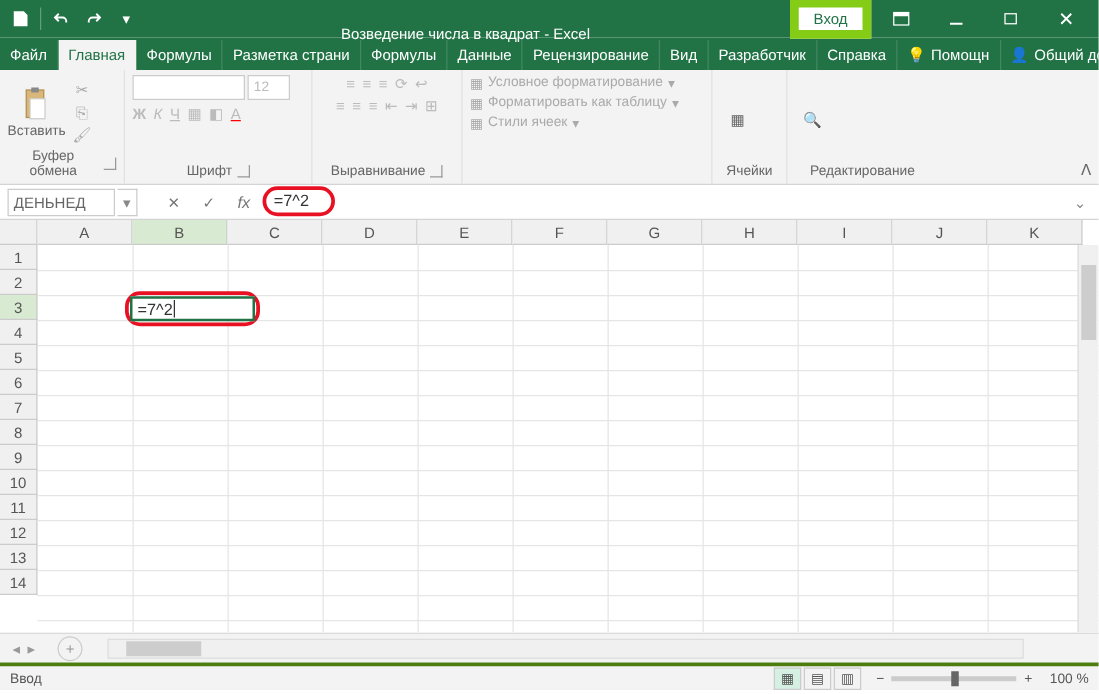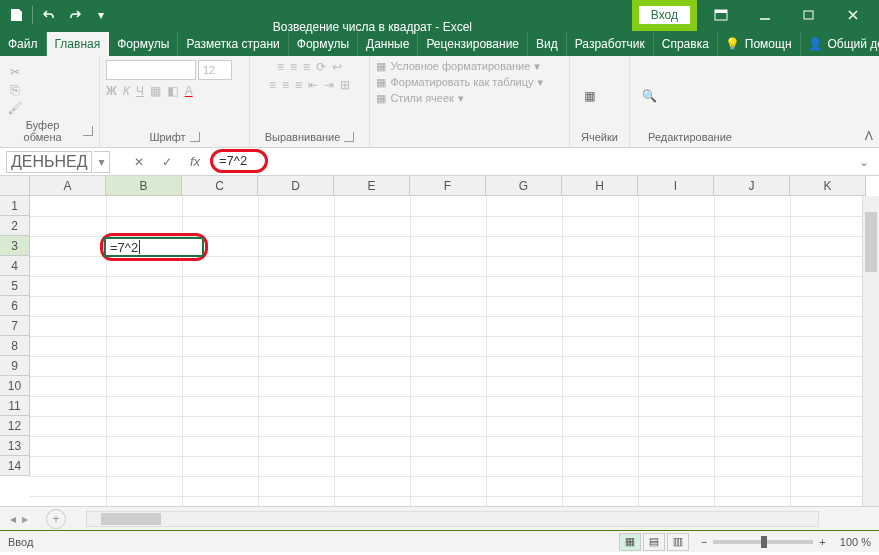--- a/index.html
+++ b/index.html
@@ -30,21 +30,21 @@
 .big-btn { display: flex; flex-direction: column; align-items: center; gap: 2px; cursor: pointer; color:#666; }
 .big-icon { width: 28px; height: 28px; display:flex; align-items:center; justify-content:center; }
 .small-stack { display:flex; flex-direction:column; gap:2px; }
 .small-icon { width:18px; height:16px; display:flex; align-items:center; justify-content:center; }
 .font-row { display:flex; gap:2px; align-items:center; }
 .combo { border:1px solid #ccc; background:#fff; height:20px; display:flex; align-items:center; padding:0 4px; font-size:11px; color:#bbb; }
 .ribbon-collapse { position:absolute; right:6px; bottom:4px; cursor:pointer; color:#666; }
 
 
 .fbar { height: 28px; border-bottom: 1px solid #d4d4d4; display: flex; align-items: center; background:#fff; padding:2px 6px; gap:2px; }
-.namebox { width: 86px; height: 22px; border:1px solid #ccc; display:flex; align-items:center; padding:0 4px; font-size:16px; color:#666; }
+.namebox { width: 86px; height: 22px; border:1px solid #ccc; display:flex; align-items:center; padding:0 4px; font-size:12px; color:#666; }
 .namebox-dd { width:16px; height:22px; border:1px solid #ccc; border-left:none; display:flex; align-items:center; justify-content:center; color:#888; }
 .fbar-btn { width:26px; height:22px; display:flex; align-items:center; justify-content:center; color:#777; cursor:pointer; }
 .fx { font-style:italic; font-size:13px; }
 .fbar-input-wrap { flex:1; height:22px; display:flex; align-items:center; padding-left:4px; position:relative; }
 .fbar-highlight { position:absolute; left:0; top:-2px; border:3px solid #e81123; border-radius:12px; padding:1px 18px 1px 6px; height:24px; display:flex; align-items:center; font-size:13px; color:#333; }
 .fbar-expand { width:18px; color:#888; text-align:center; cursor:pointer; }
 
 
 .grid-wrap { position:relative; height: 330px; background:#fff; overflow:hidden; }
 .corner { position:absolute; left:0; top:0; width:30px; height:20px; background:#f0f0f0; border-right:1px solid #ccc; border-bottom:1px solid #ccc; }
@@ -65,21 +65,21 @@
 
 
 .sheettabs { height:24px; border-top:1px solid #d4d4d4; background:#f3f3f3; display:flex; align-items:center; }
 .st-nav { display:flex; gap:6px; padding:0 10px; color:#999; }
 .st-tab { background:#fff; border:1px solid #ccc; border-bottom:none; padding:3px 14px; font-size:12px; color:#217346; cursor:pointer; }
 .st-add { width:20px; height:20px; border:1px solid #ccc; border-radius:50%; margin-left:8px; display:flex; align-items:center; justify-content:center; color:#999; cursor:pointer; }
 .hscroll { flex:1; margin:0 60px 0 20px; height:16px; background:#f0f0f0; position:relative; border:1px solid #ddd; }
 .hthumb { position:absolute; left:14px; top:1px; bottom:1px; width:60px; background:#cdcdcd; }
 
 
-.statusbar { height:22px; background:#f3f3f3; border-top:1px solid #4d7c0f; display:flex; align-items:center; padding:0 8px; font-size:11px; color:#555; }
+.statusbar { height:22px; background:#f3f3f3; border-top:3px solid #4d7c0f; display:flex; align-items:center; padding:0 8px; font-size:11px; color:#555; }
 .sb-left { flex:0 0 auto; }
 .sb-spacer { flex:1; }
 .sb-views { display:flex; gap:2px; margin-right:12px; }
 .sb-view { width:22px; height:18px; border:1px solid #ccc; display:flex; align-items:center; justify-content:center; cursor:pointer; }
 .sb-view.active { background:#d5f0e3; }
 .zoom { display:flex; align-items:center; gap:6px; }
 .zoom-track { width:100px; height:4px; background:#ccc; position:relative; }
 .zoom-thumb { position:absolute; left:48px; top:-4px; width:6px; height:12px; background:#666; }
 </style>
 </head>
@@ -152,20 +152,30 @@
   <div style="flex:1"></div>
   <div class="tab help" style="border:none">
       <span>👤</span>
       <span>Общий доступ</span>
     </div>
 </div>
 
 <div class="ribbon">
   <div class="rgroup" style="width:100px">
     <div class="rgroup-body">
+      <div class="big-btn">
+        <div class="big-icon">
+            <svg width="24" height="28" viewBox="0 0 24 28">
+              <rect x="4" y="3" width="14" height="22" fill="#d9b679" stroke="#b08f50"></rect>
+              <rect x="8" y="1" width="6" height="4" fill="#888"></rect>
+              <rect x="7" y="10" width="12" height="16" fill="#fff" stroke="#ccc"></rect>
+            </svg>
+          </div>
+        <span style="font-size:11px;">Вставить</span>
+      </div>
       <div class="small-stack">
         <div class="small-icon">✂</div>
         <div class="small-icon">⎘</div>
         <div class="small-icon">🖌</div>
       </div>
     </div>
     <div class="rgroup-label">
         <span>Буфер обмена</span>
         <span class="dlauncher"></span>
       </div>

